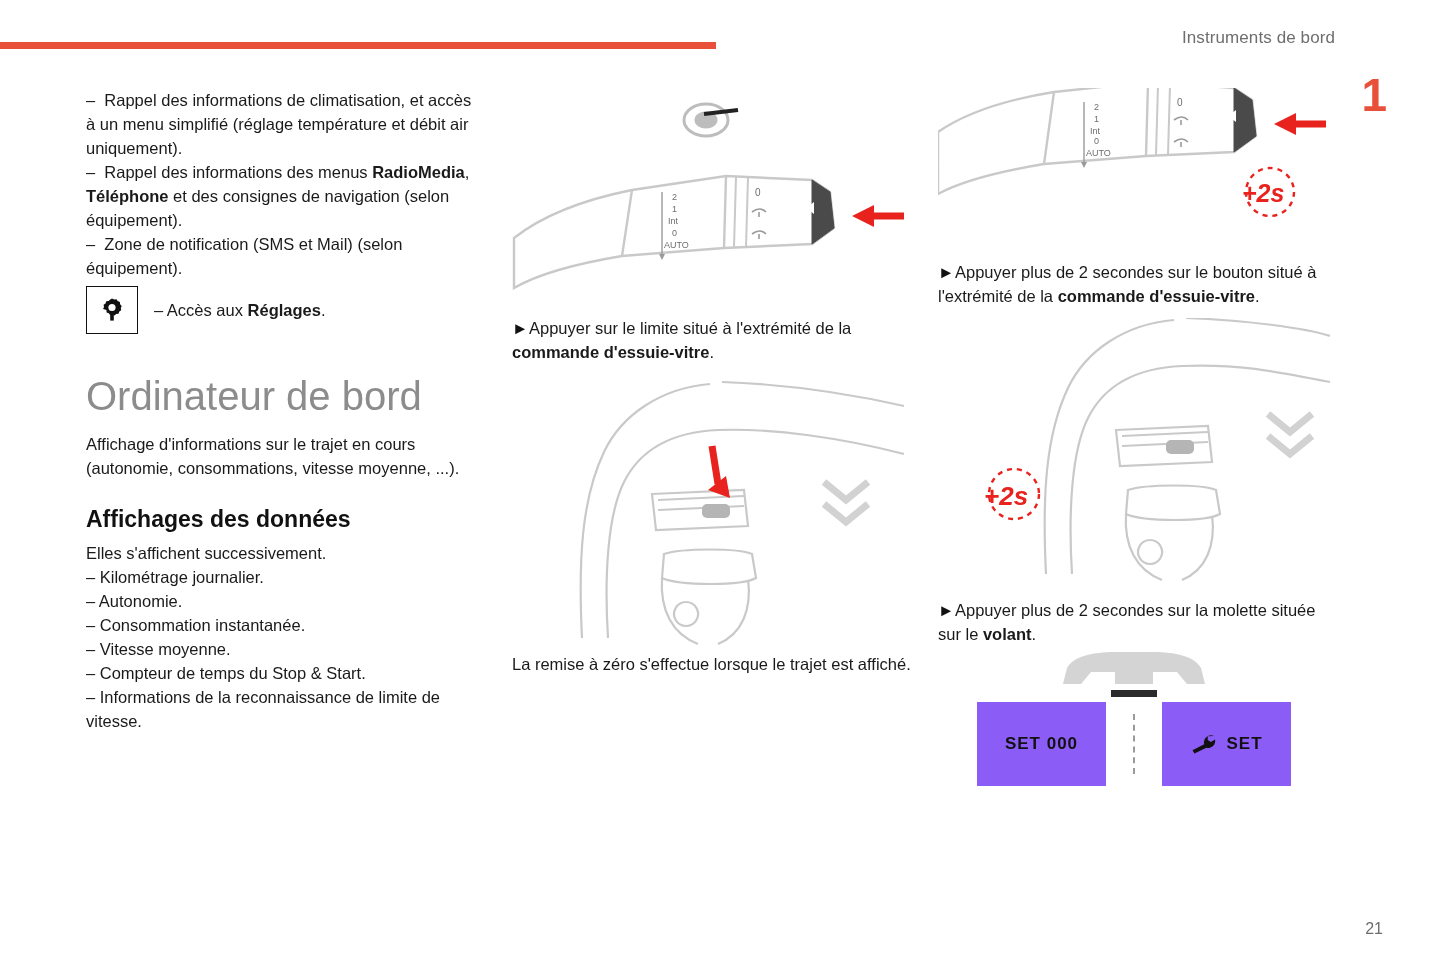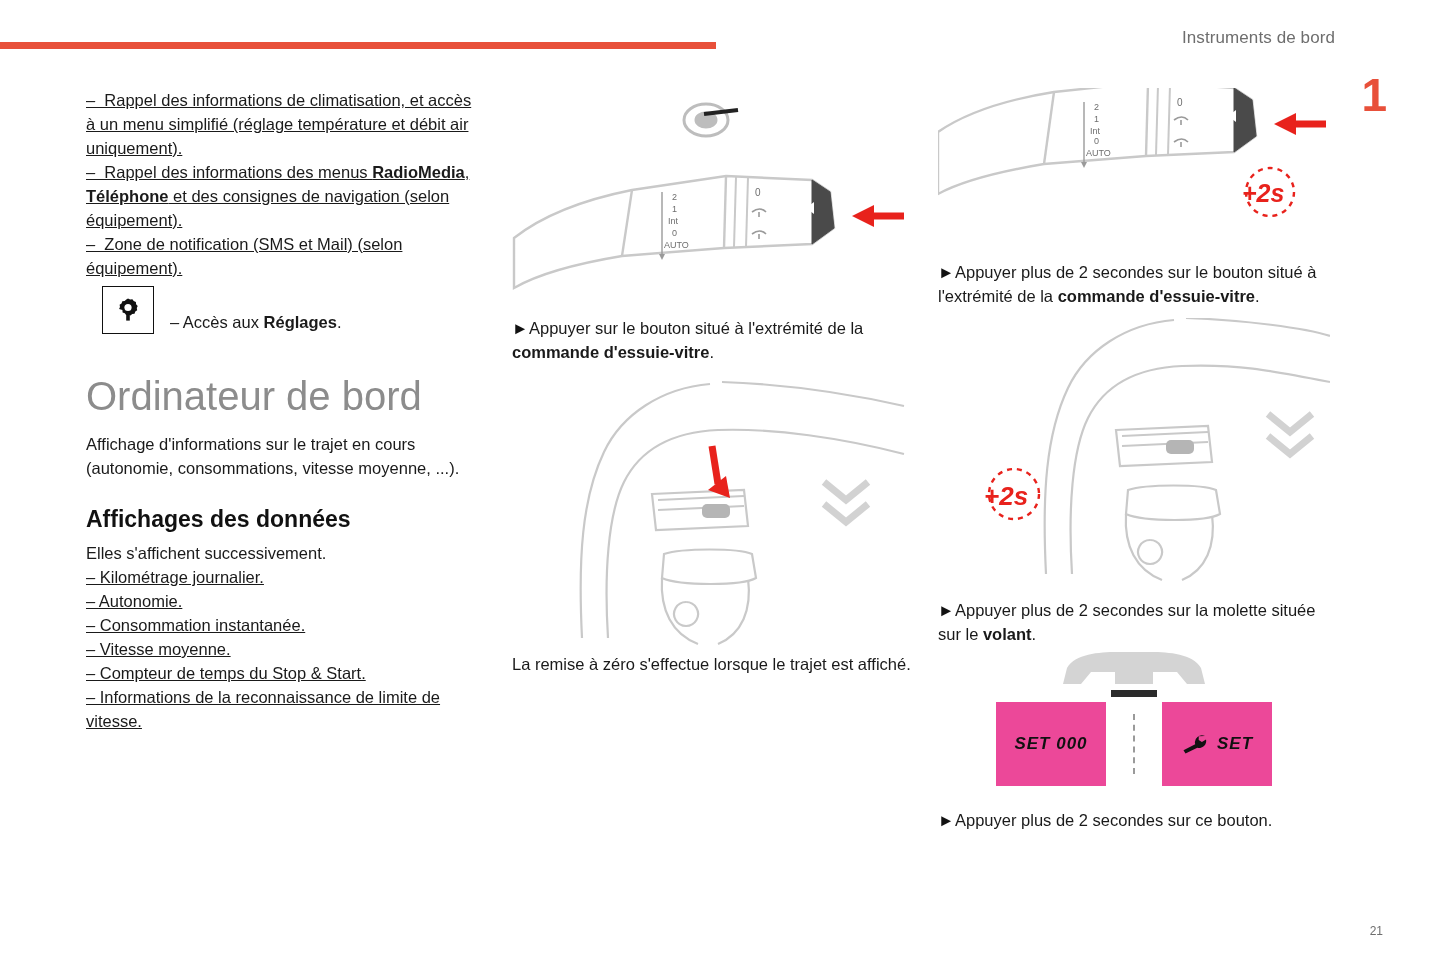--- a/index.html
+++ b/index.html
@@ -39,42 +39,41 @@
     top: 72px;
     font-size: 46px;
     font-weight: bold;
     color: #e8503a;
     line-height: 1;
   }
   .page-number {
     position: absolute;
     right: 62px;
     bottom: 26px;
-    font-size: 12px;
+    font-size: 16px;
     color: #6e6e6e;
   }
 
   
   .col {
     position: absolute;
     top: 88px;
   }
   .col1 { left: 86px;  width: 392px; }
   .col2 { left: 512px; width: 400px; }
   .col3 { left: 938px; width: 392px; }
 
   p, .line {
     margin: 0;
     font-size: 16.5px;
     line-height: 24px;
     color: #1a1a1a;
   }
   .dash-list .line {
     text-indent: 0;
-    text-decoration: underline;
   }
   .para { margin-bottom: 0; }
 
   .h1-title {
     font-size: 40px;
     color: #8c8c8c;
     font-weight: normal;
     margin: 40px 0 14px 0;
     line-height: 1.1;
   }
@@ -89,23 +88,22 @@
   b, .b { font-weight: bold; }
   .arrow-glyph {
     display: inline-block;
     width: 17px;
     color: #111;
   }
 
   
   .settings-row {
     display: flex;
-    align-items: flex-end;
+    align-items: center;
     margin-top: 6px;
-    margin-left: 16px;
   }
   .settings-box {
     width: 50px;
     height: 46px;
     border: 1.6px solid #111;
     display: flex;
     align-items: center;
     justify-content: center;
     margin-right: 16px;
     flex: 0 0 auto;
@@ -132,28 +130,27 @@
     position: relative;
     margin-top: 4px;
   }
   .btn-pair {
     display: flex;
     align-items: flex-start;
     justify-content: center;
     gap: 0px;
   }
   .disp-btn {
-    width: 110px;
+    width: 129px;
     height: 84px;
-    background: #ec4899;
+    background: #8b5cf6;
     display: flex;
     align-items: center;
     justify-content: center;
     gap: 10px;
-    font-style: italic;
   }
   .disp-btn .txt {
     font-size: 17px;
     font-weight: bold;
     letter-spacing: 1px;
     color: #111;
   }
   .dotted-sep {
     width: 56px;
     height: 84px;
@@ -258,21 +255,21 @@
         <path d="M302,114 l-8,6 l8,6 z"></path>
       </g>
 
       <g>
         <path d="M392,128 L352,128" stroke="#e8221c" stroke-width="7"></path>
         <path d="M340,128 l22,-11 l0,22 z" fill="#e8221c"></path>
       </g>
     </svg>
   </div>
   <div class="caption">
-    <span class="arrow-glyph">►</span><span>Appuyer sur le bouton situé à l'extrémité de la </span><b>commande d'essuie-vitre</b><span>.</span>
+    <span class="arrow-glyph">►</span><span>Appuyer sur le limite situé à l'extrémité de la </span><b>commande d'essuie-vitre</b><span>.</span>
   </div>
 
   <div class="fig" style="height:274px; margin-top:14px;">
     <svg width="400" height="274" viewBox="0 0 400 274">
       <g fill="none" stroke="#c9c9c9" stroke-width="2.2">
 
         <path d="M198,6 C150,10 110,36 92,74 C70,120 66,180 70,260"></path>
         <path d="M210,4 C268,6 330,14 392,28"></path>
         <path d="M392,76 C330,60 262,50 206,52 C160,54 128,72 112,104 C96,136 92,196 96,260"></path>
 
@@ -405,16 +402,13 @@
           <div></div>
         </div>
       <div class="disp-btn">
         <svg width="26" height="22" viewBox="0 0 26 22">
           <path d="M24,3 a7,7 0 0 0 -9.8,8.2 L2.5,17.2 l2,3.4 L16.3,14.8 A7,7 0 0 0 25,6.5 l-4.1,2.4 -3.2-1.9 0.1-3.8 z" fill="#111"></path>
         </svg>
         <span class="txt">SET</span>
       </div>
     </div>
   </div>
-  <div class="caption" style="margin-top:22px;">
-    <span class="arrow-glyph">►</span><span>Appuyer plus de 2 secondes sur ce bouton.</span>
-  </div>
 </div>
 
 </body></html>

